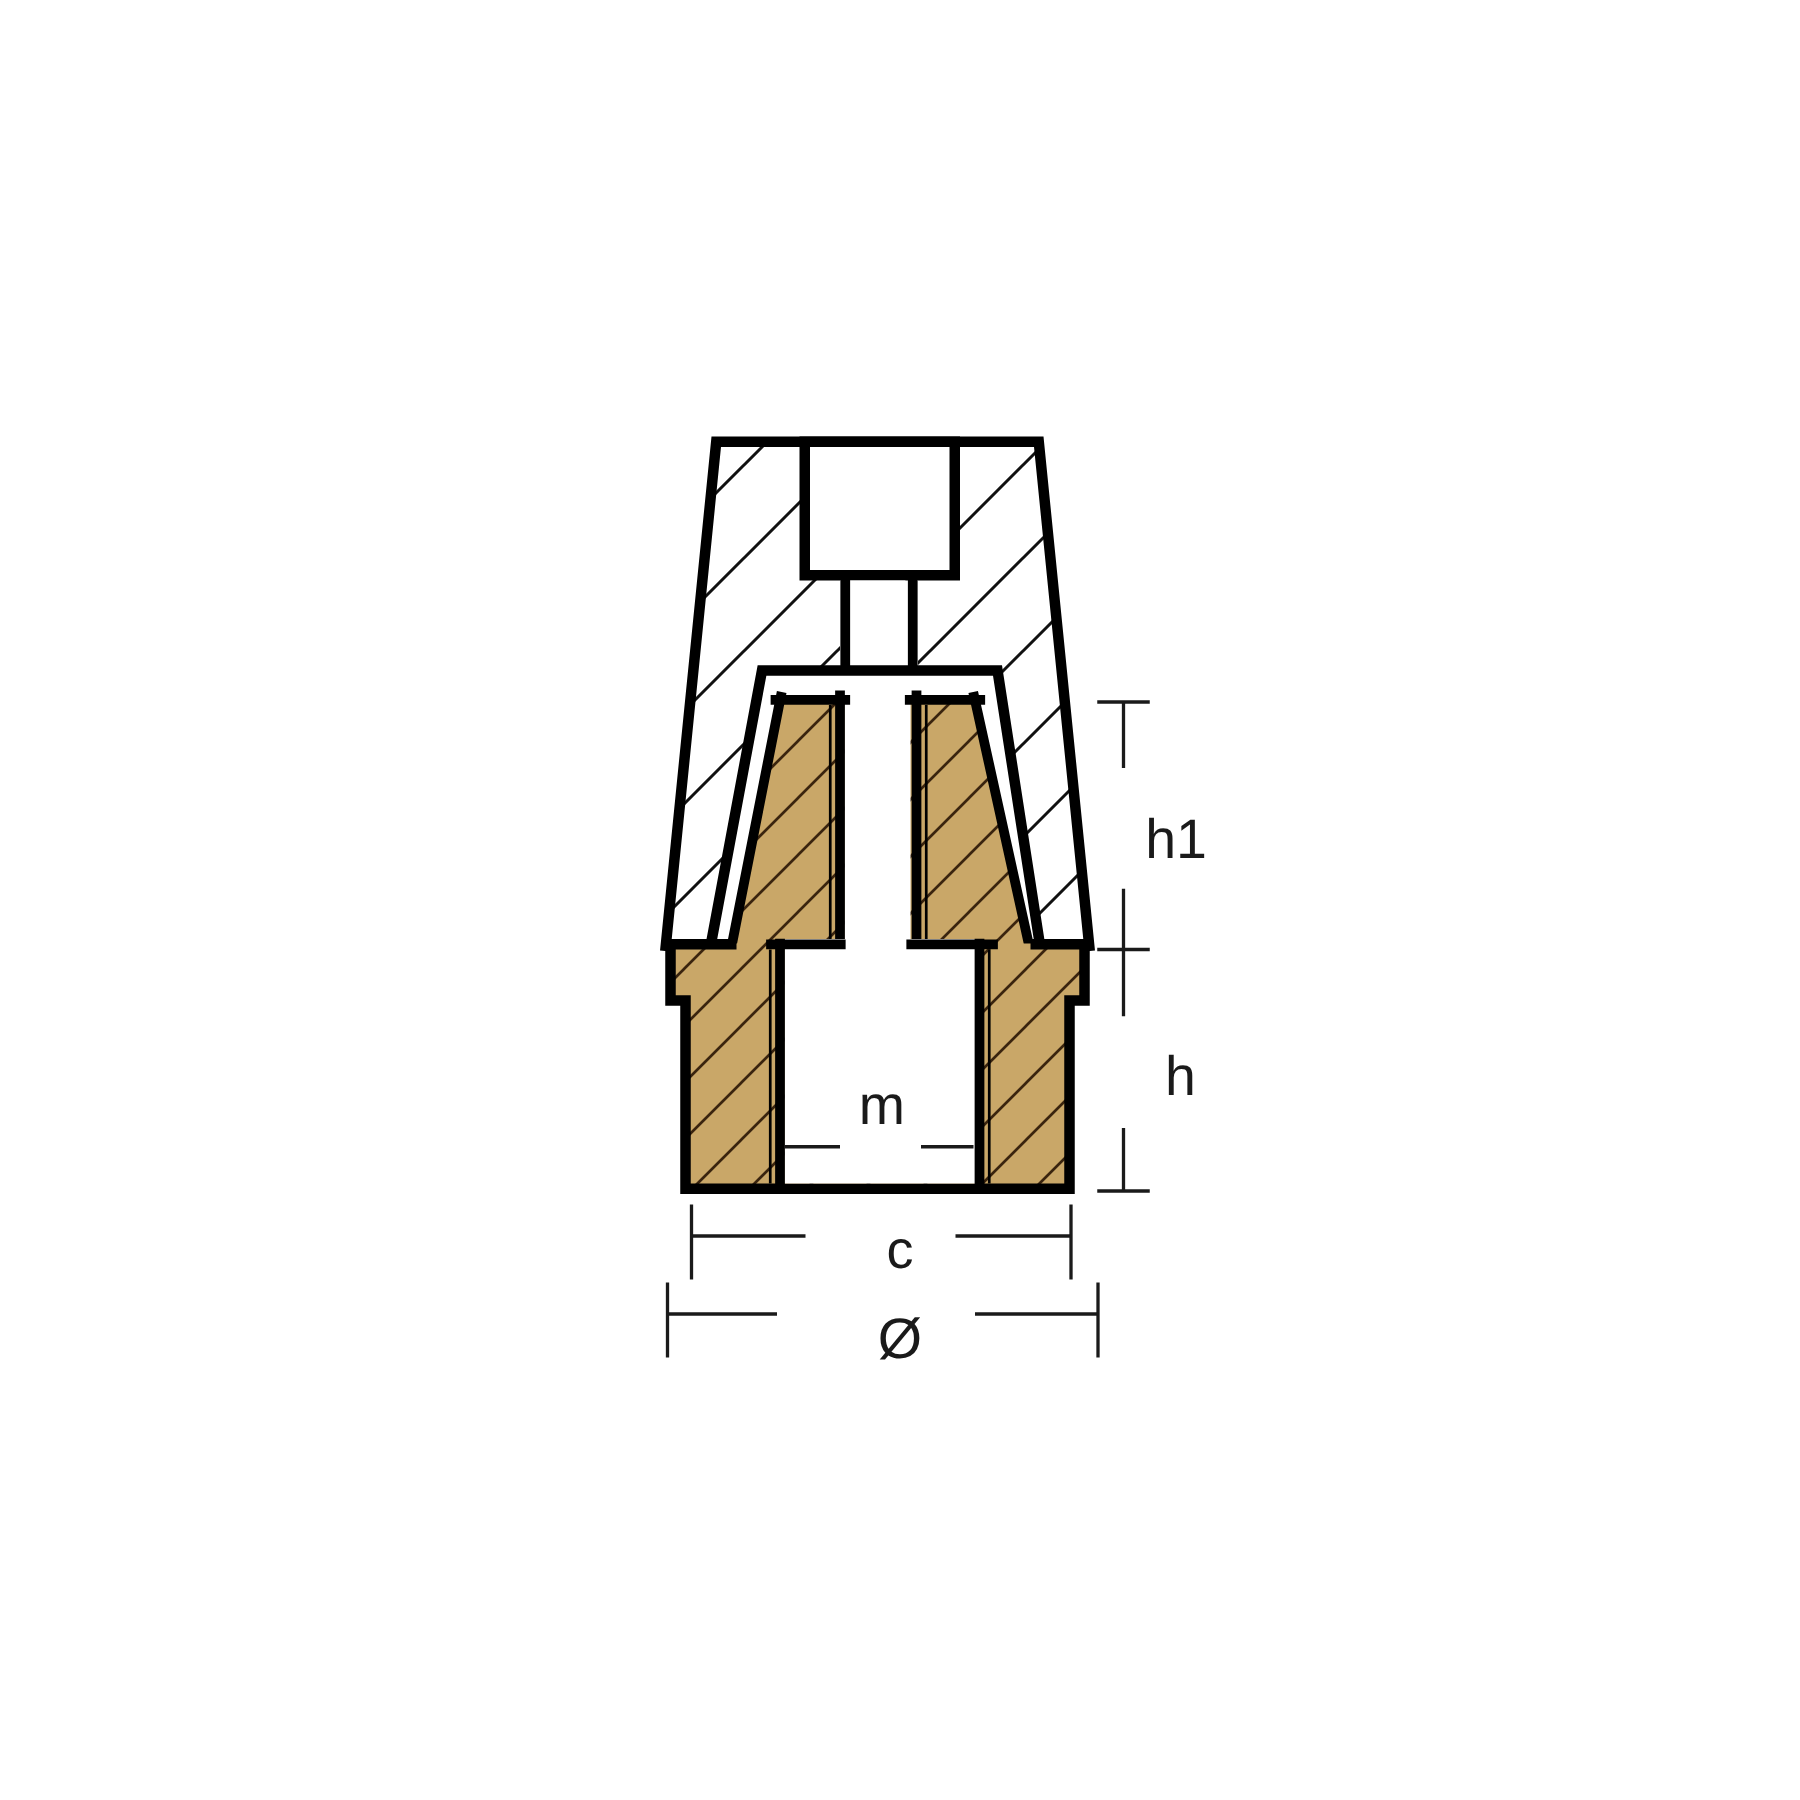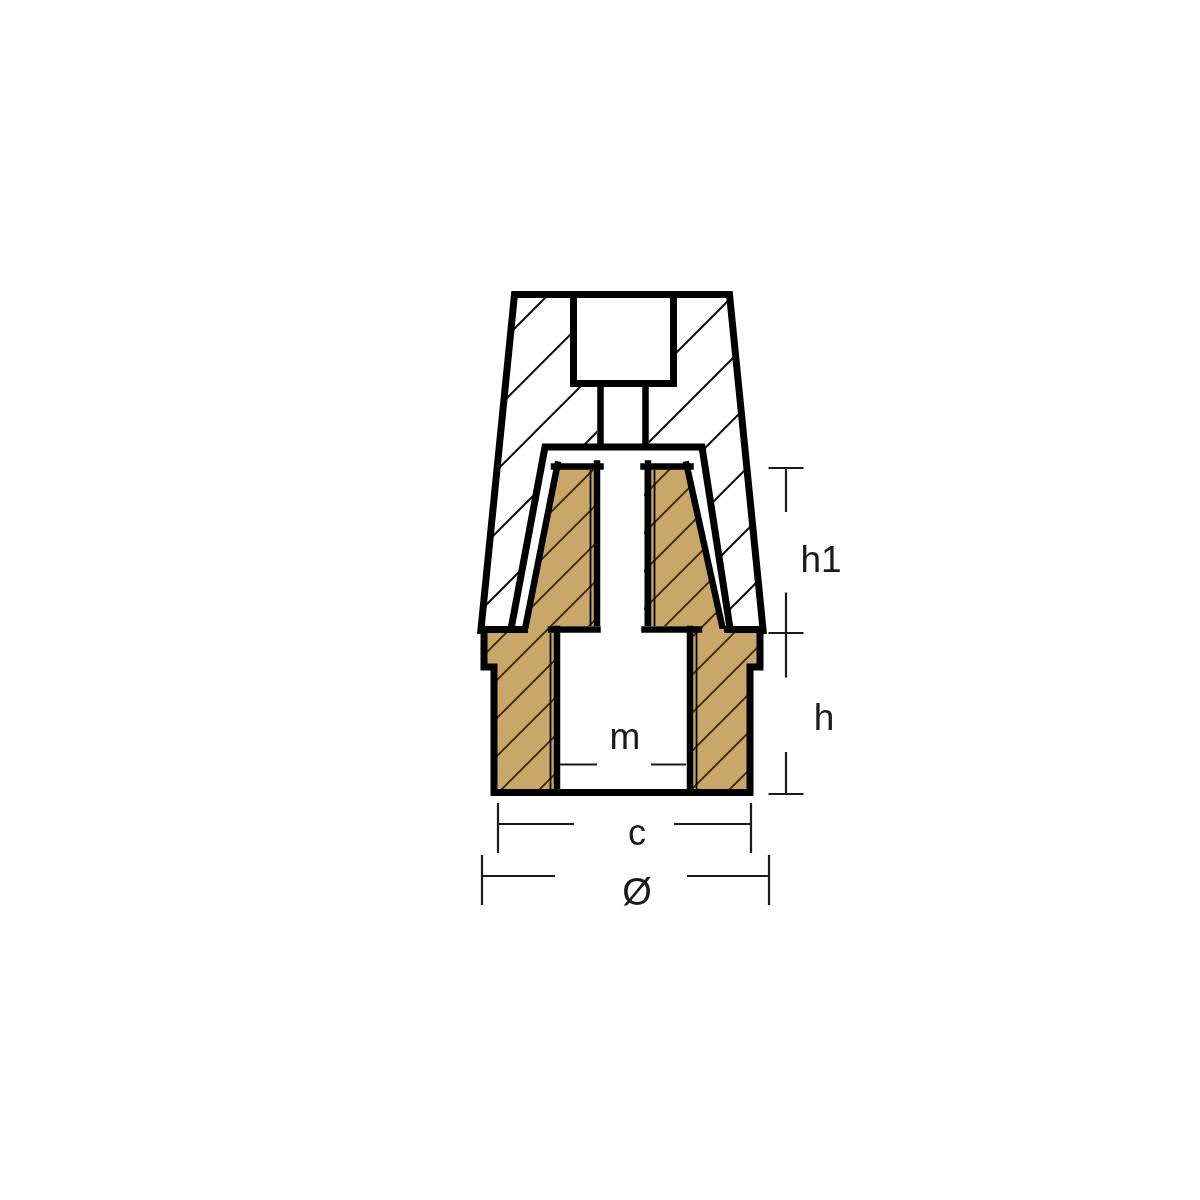--- a/index.html
+++ b/index.html
@@ -3,21 +3,21 @@
 <meta charset="utf-8">
 <style>
   :root{
     --outline:#000000;
     --bronze:#c9a768;
     --dim:#1a1a1a;
     --label:#1a1a1a;
     --bg:#ffffff;
   }
   html,body{margin:0;padding:0;background:var(--bg);}
-  .stage{width:1068px;height:1200px;background:var(--bg);position:relative;margin-left:37px;}
+  .stage{width:1068px;height:1200px;background:var(--bg);position:relative;}
   svg{display:block;}
   .thick{stroke:var(--outline);stroke-width:7;fill:none;stroke-linejoin:miter;}
   .t65{stroke:var(--outline);stroke-width:6.5;fill:none;stroke-linecap:square;}
   .whitefill{fill:#ffffff;}
   .thread{stroke:var(--outline);stroke-width:1.8;fill:none;}
   .dim{stroke:var(--dim);stroke-width:2.2;fill:none;stroke-linecap:butt;}
   .lbl{font-family:"Liberation Sans", sans-serif;fill:var(--label);text-anchor:middle;}
   .f36{font-size:36px;}
   .f37{font-size:37px;}
   .f38{font-size:38px;}

